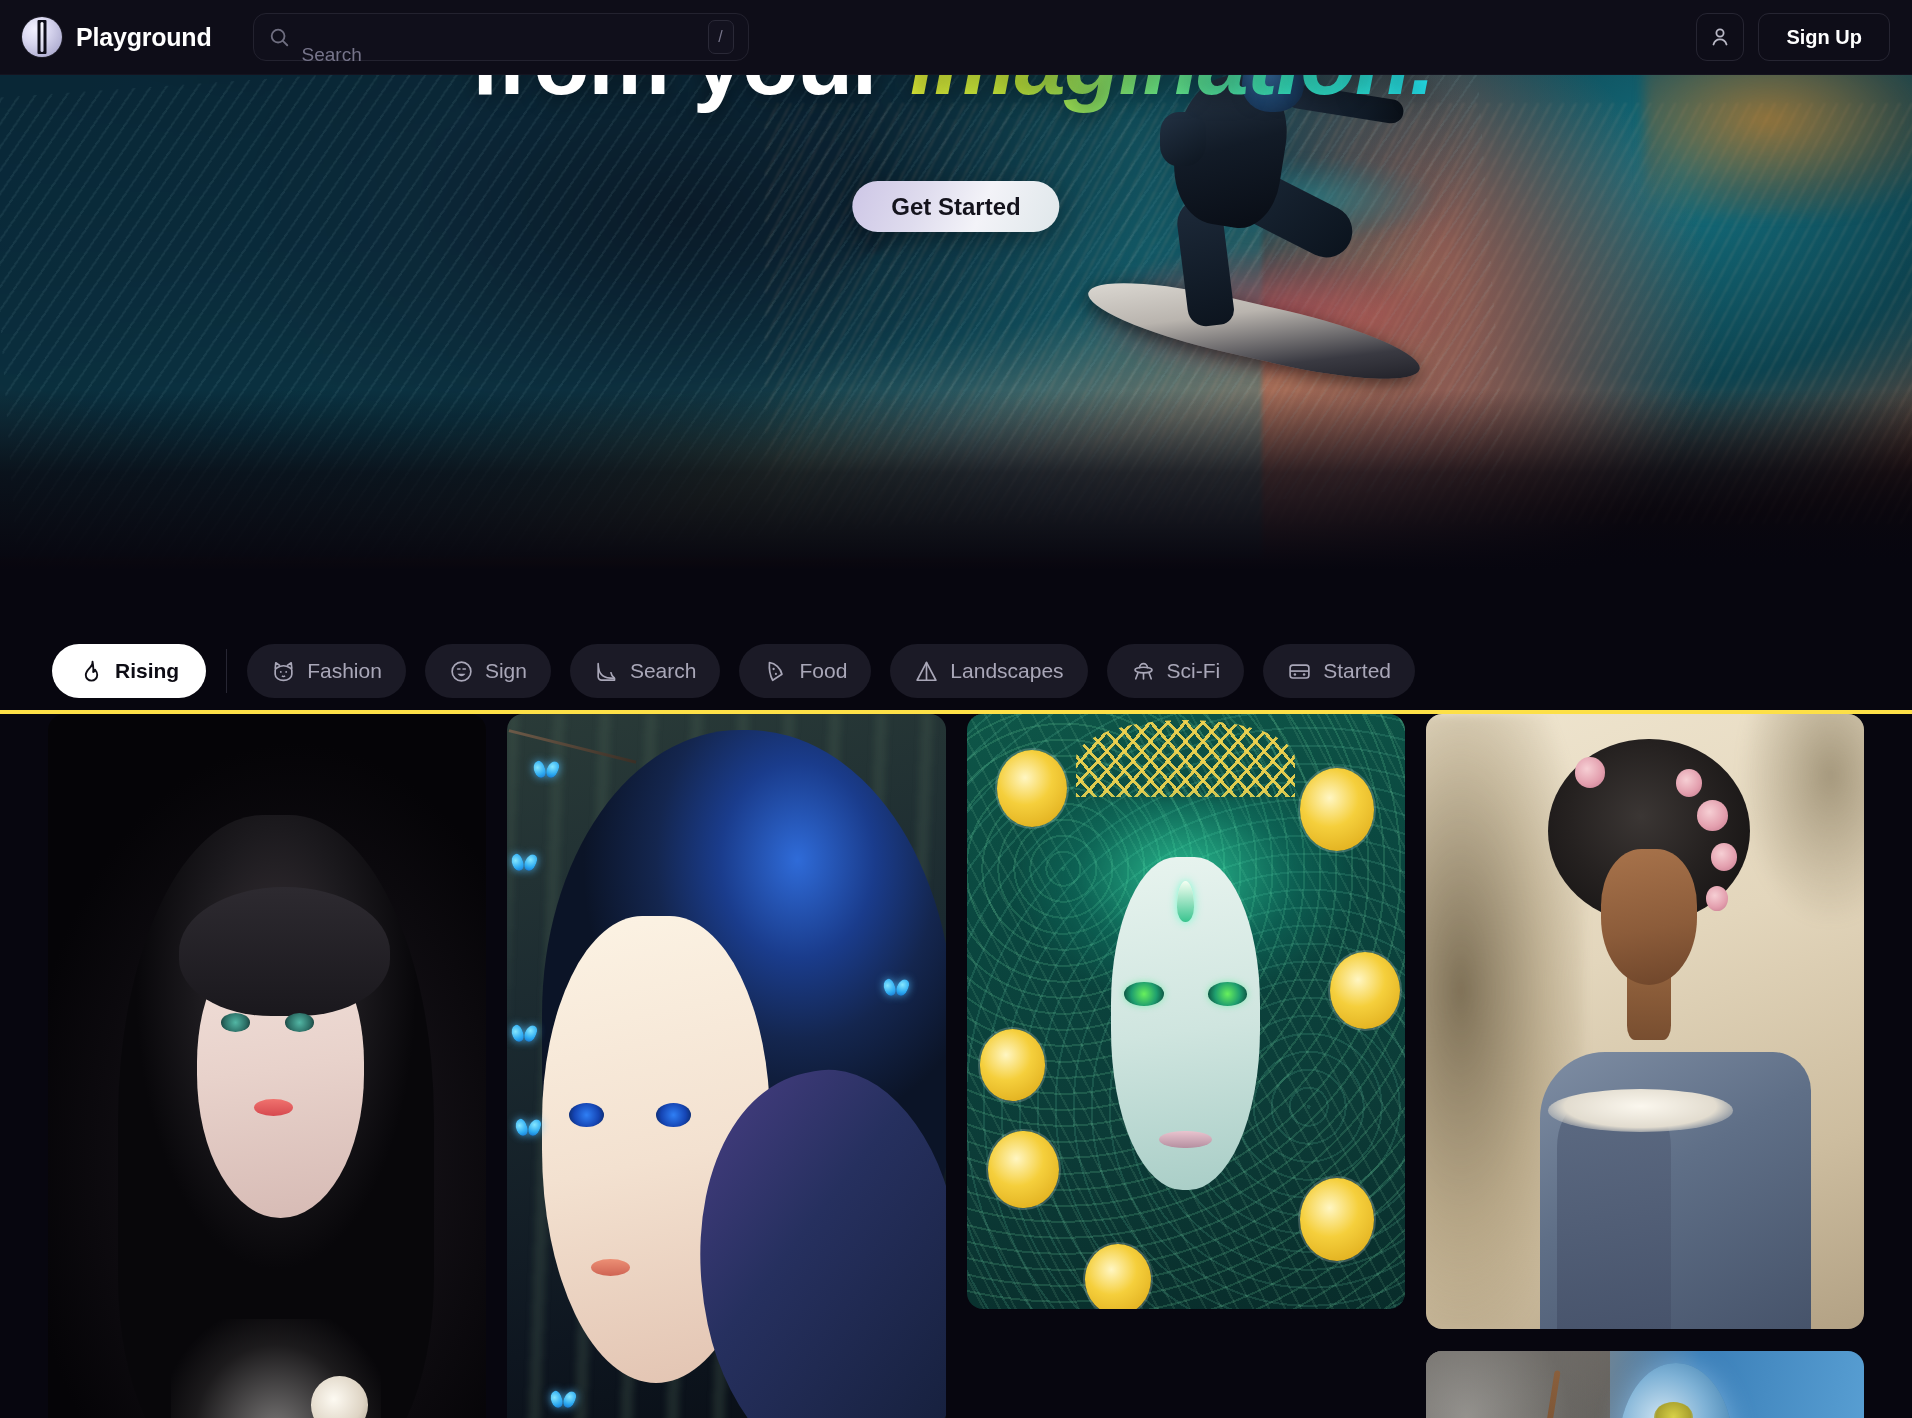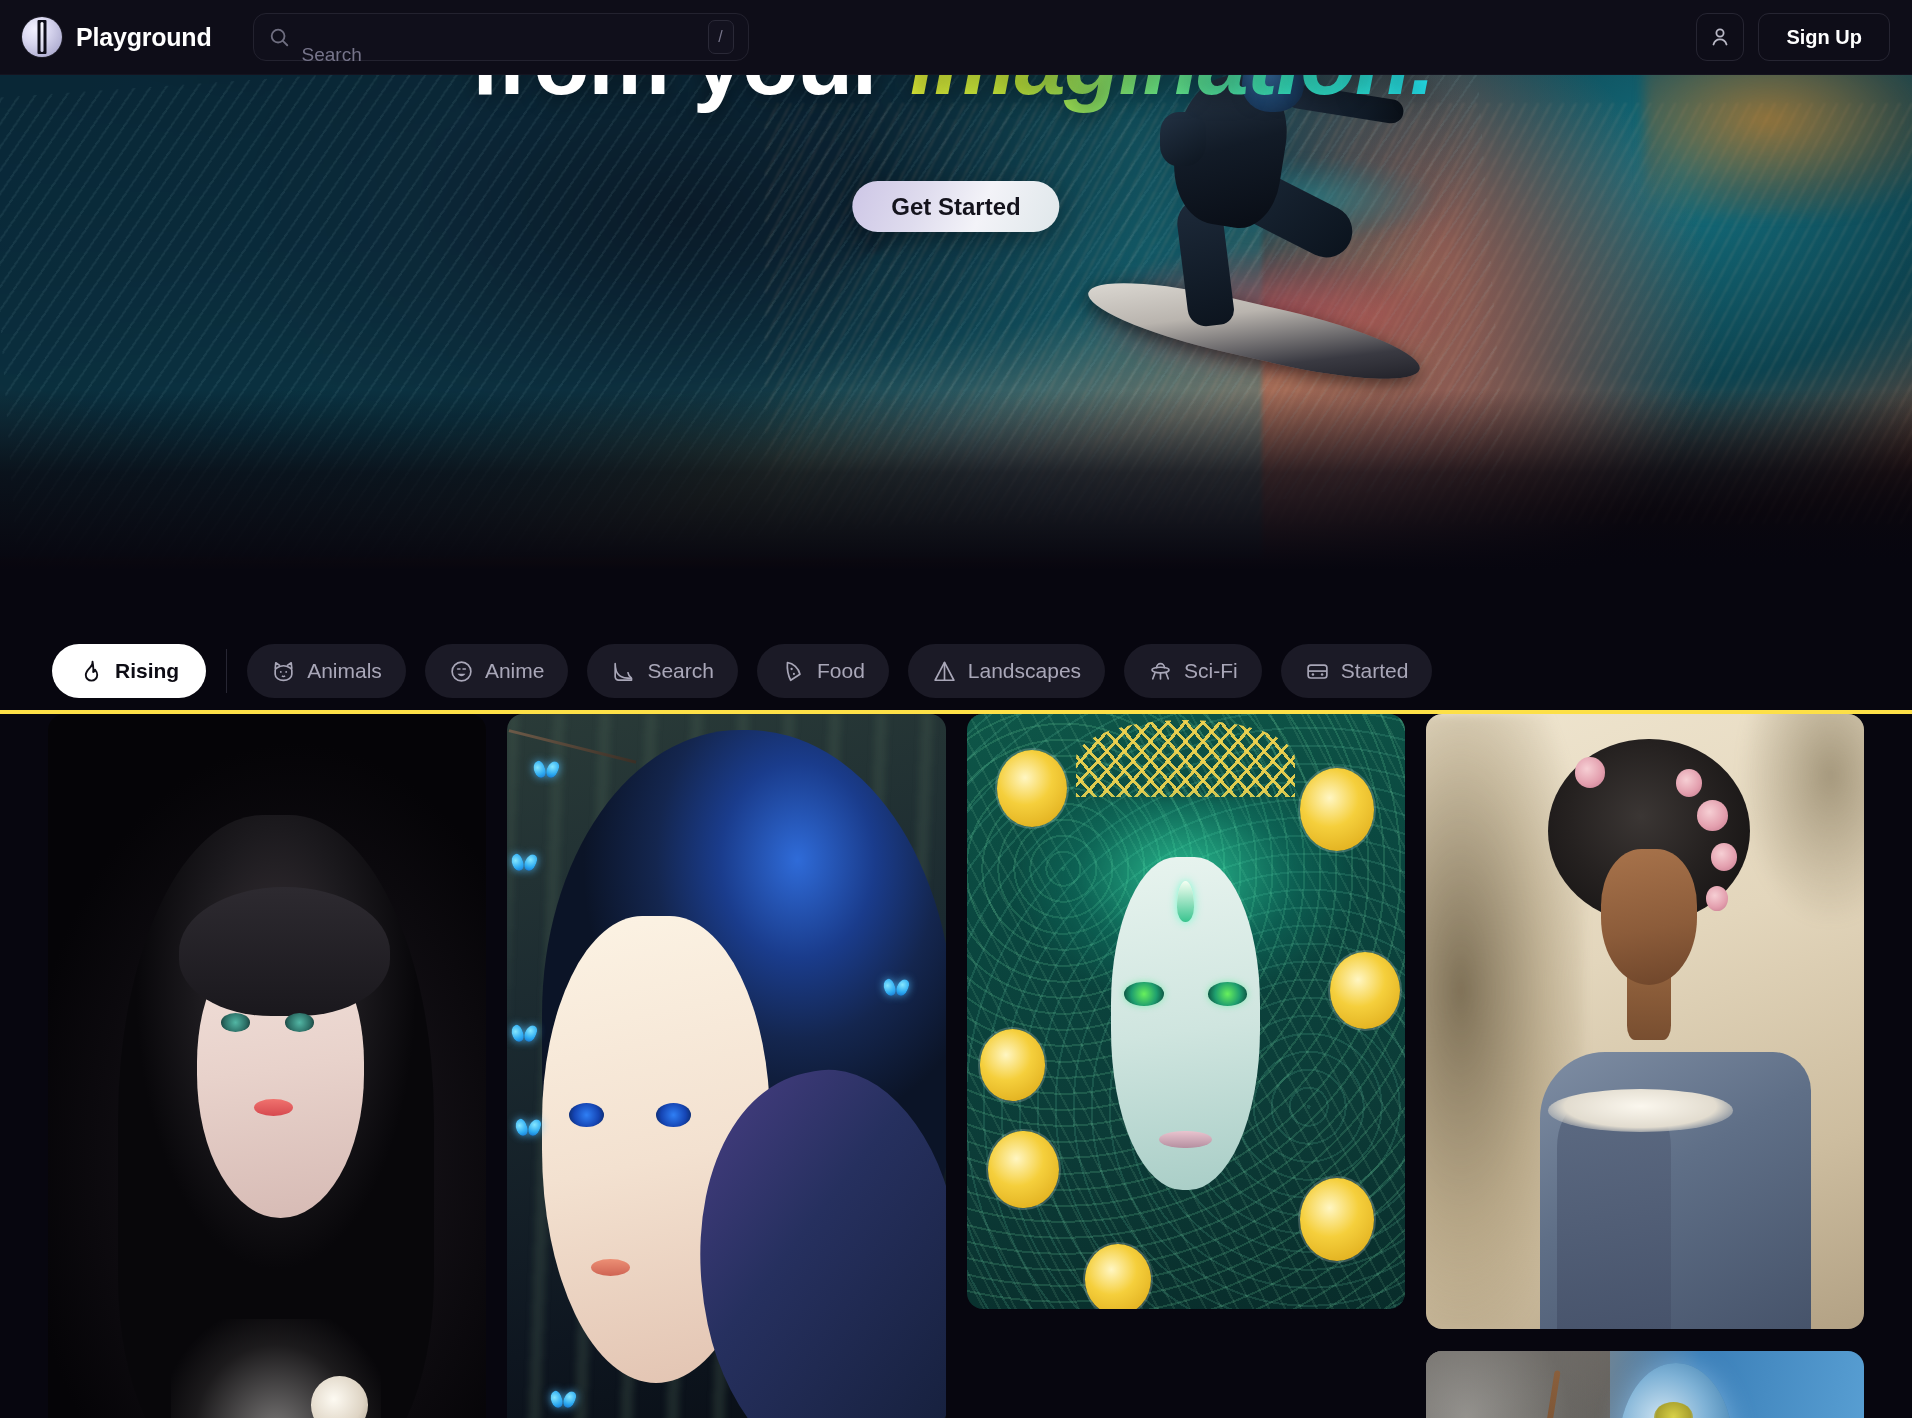--- a/index.html
+++ b/index.html
@@ -501,31 +501,31 @@
   <div class="chip-divider"></div>
 
   <button class="chip">
     <svg viewBox="0 0 24 24" fill="none" stroke="currentColor" stroke-width="1.6" stroke-linejoin="round">
       <path d="M4 9.5 4.6 3.6 8.6 6.4M20 9.5 19.4 3.6 15.4 6.4"></path>
       <path d="M4 10.5c0-1 3.5-4 8-4s8 3 8 4v4.2c0 3.3-3.6 5.8-8 5.8s-8-2.5-8-5.8z"></path>
       <circle cx="9.4" cy="12.4" r=".9" fill="currentColor" stroke="none"></circle>
       <circle cx="14.6" cy="12.4" r=".9" fill="currentColor" stroke="none"></circle>
       <path d="M10.6 16c.4.5.9.8 1.4.8s1-.3 1.4-.8"></path>
     </svg>
-    <span>Animals</span>
+    <span>Fashion</span>
   </button>
   <div class="chip-gap"></div>
 
   <button class="chip">
     <svg viewBox="0 0 24 24" fill="none" stroke="currentColor" stroke-width="1.6" stroke-linecap="round">
       <circle cx="12" cy="12" r="9"></circle>
       <path d="M8.3 9.6h2.2M13.5 9.6h2.2"></path>
       <path d="M8.2 14.2c1 1.5 2.3 2.3 3.8 2.3s2.8-.8 3.8-2.3z" fill="currentColor" stroke="none"></path>
     </svg>
-    <span>Anime</span>
+    <span>Sign</span>
   </button>
   <div class="chip-gap"></div>
 
   <button class="chip">
     <svg viewBox="0 0 24 24" fill="none" stroke="currentColor" stroke-width="1.6" stroke-linejoin="round">
       <path d="M4 4.5c0 5.4 1.2 9 4.2 11.4 2.4 1.9 6.3 2.6 11.5 2.6v1.8H7.2c-1.8 0-3.2-1.5-3.2-3.3z"></path>
       <path d="M19.7 18.5c-2-1.5-3.2-3.4-3.6-5.8"></path>
     </svg>
     <span>Search</span>
   </button>

